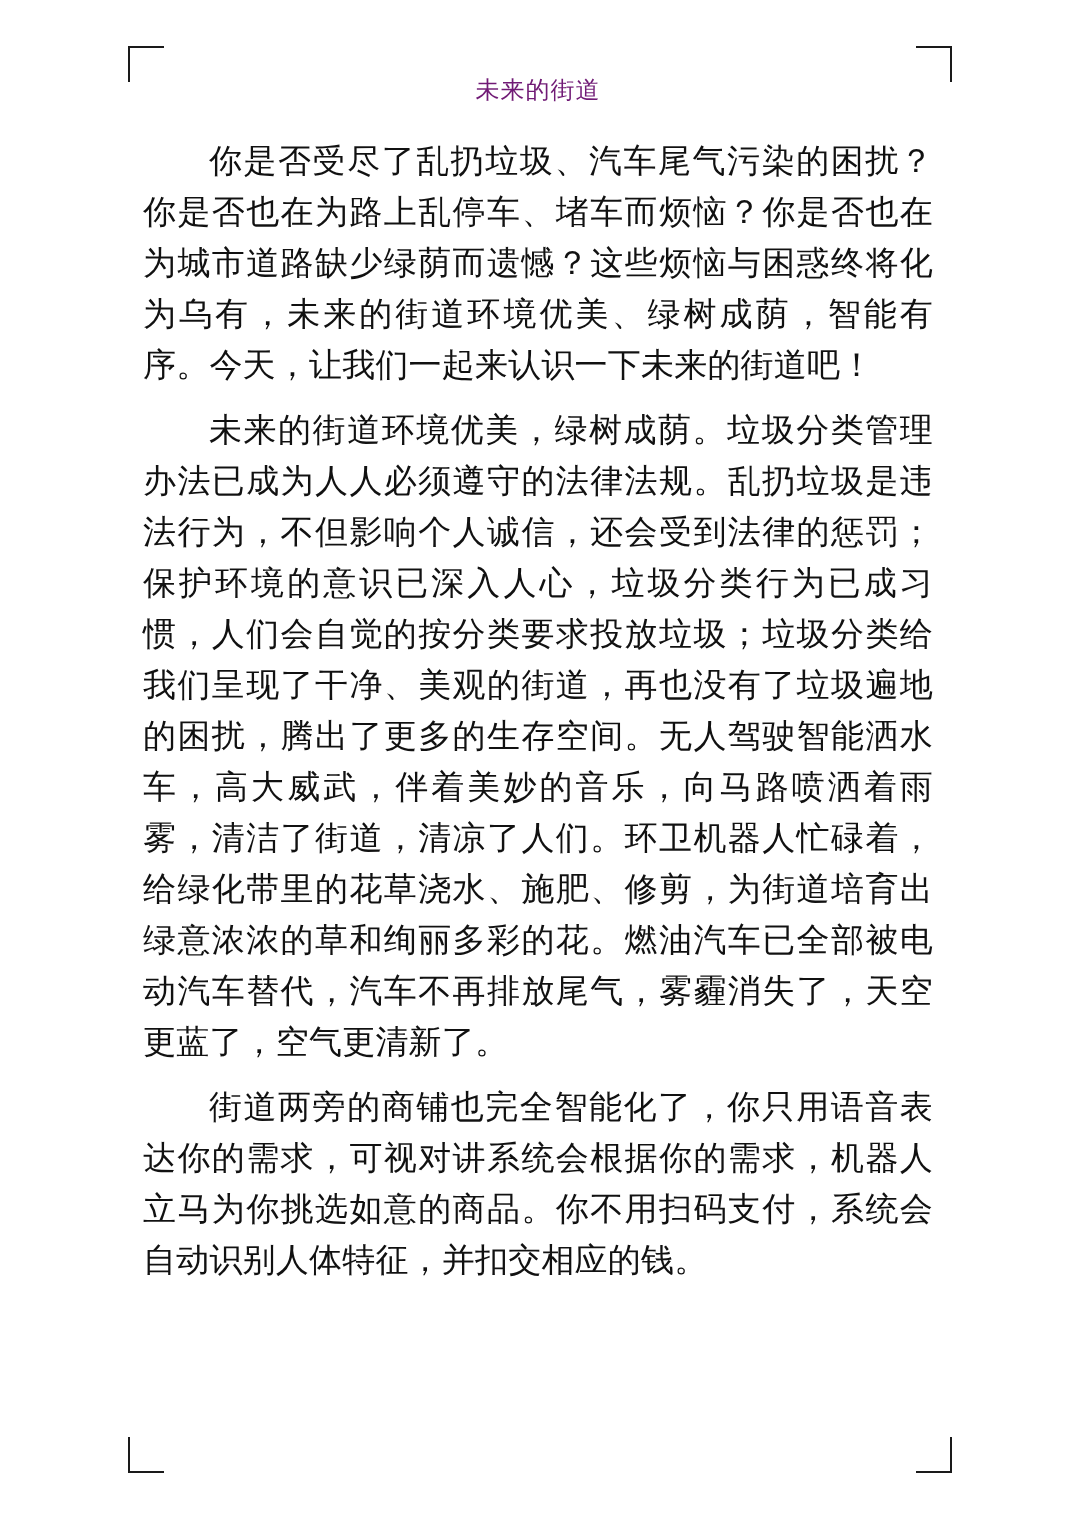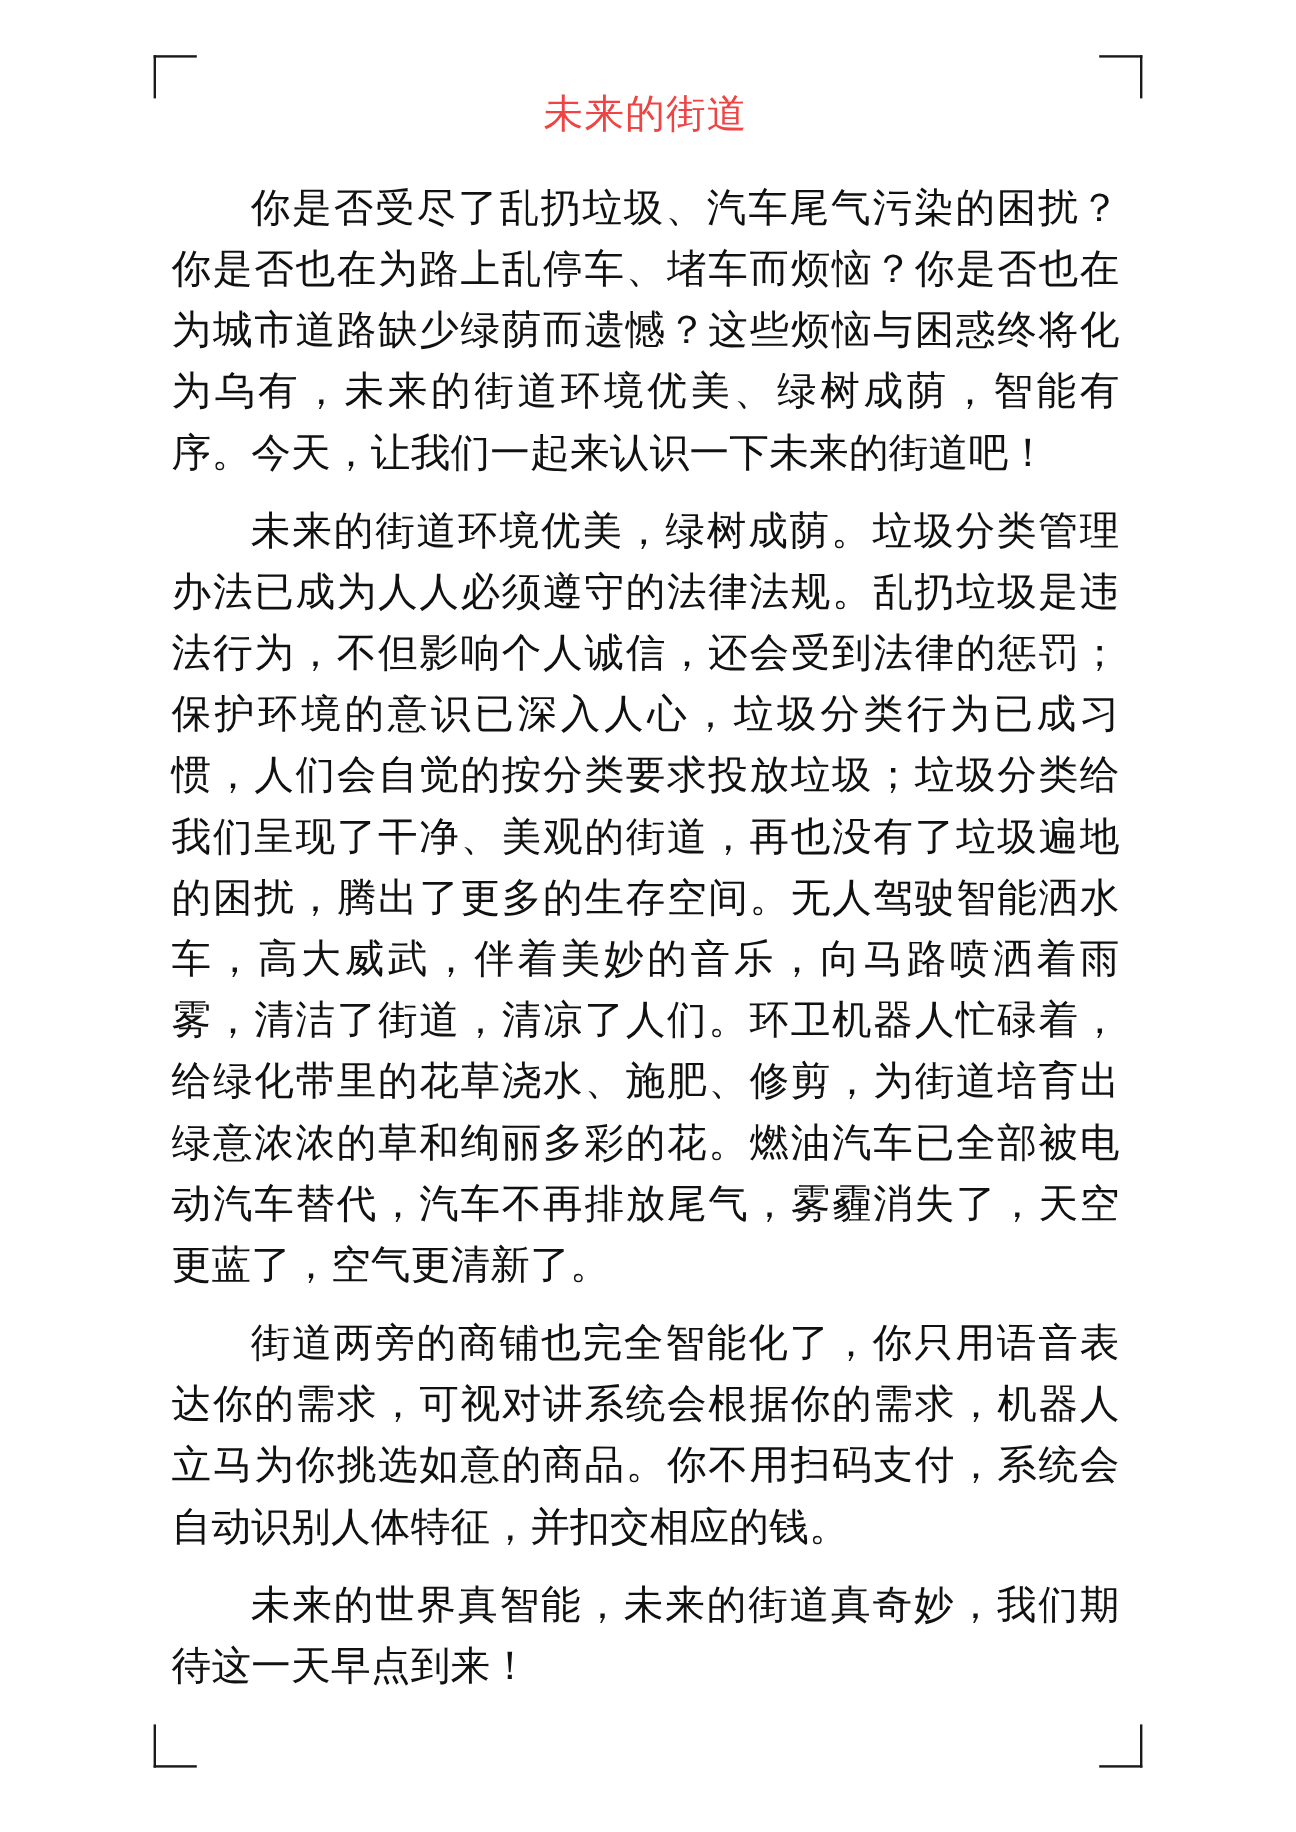--- a/index.html
+++ b/index.html
@@ -47,23 +47,23 @@
   .crop.br::after  { right: 0; bottom: 0; width: 36px; height: 2px; }
 
   .content {
     position: absolute;
     left: 143px;
     top: 74px;
     width: 790px;
   }
   .doc-title {
     text-align: center;
-    font-size: 33px;
+    font-size: 24px;
     line-height: 1.3;
-    color: #ef4444;
+    color: #701a75;
     margin: 0 0 30px 0;
     font-weight: normal;
     font-family: "Liberation Sans", sans-serif;
     letter-spacing: 1px;
   }
   .para {
     font-size: 33px;
     line-height: 51px;
     color: #111111;
     margin: 0 0 14px 0;
@@ -82,16 +82,15 @@
   <div class="crop tl"></div>
   <div class="crop tr"></div>
   <div class="crop bl"></div>
   <div class="crop br"></div>
 
   <div class="content">
     <h1 class="doc-title">未来的街道</h1>
     <p class="para">你是否受尽了乱扔垃圾、汽车尾气污染的困扰？你是否也在为路上乱停车、堵车而烦恼？你是否也在为城市道路缺少绿荫而遗憾？这些烦恼与困惑终将化为乌有，未来的街道环境优美、绿树成荫，智能有序。今天，让我们一起来认识一下未来的街道吧！</p>
     <p class="para">未来的街道环境优美，绿树成荫。垃圾分类管理办法已成为人人必须遵守的法律法规。乱扔垃圾是违法行为，不但影响个人诚信，还会受到法律的惩罚；保护环境的意识已深入人心，垃圾分类行为已成习惯，人们会自觉的按分类要求投放垃圾；垃圾分类给我们呈现了干净、美观的街道，再也没有了垃圾遍地的困扰，腾出了更多的生存空间。无人驾驶智能洒水车，高大威武，伴着美妙的音乐，向马路喷洒着雨雾，清洁了街道，清凉了人们。环卫机器人忙碌着，给绿化带里的花草浇水、施肥、修剪，为街道培育出绿意浓浓的草和绚丽多彩的花。燃油汽车已全部被电动汽车替代，汽车不再排放尾气，雾霾消失了，天空更蓝了，空气更清新了。</p>
     <p class="para">街道两旁的商铺也完全智能化了，你只用语音表达你的需求，可视对讲系统会根据你的需求，机器人立马为你挑选如意的商品。你不用扫码支付，系统会自动识别人体特征，并扣交相应的钱。</p>
-    <p class="para">未来的世界真智能，未来的街道真奇妙，我们期待这一天早点到来！</p>
   </div>
 
 </div>
 
 </body></html>

